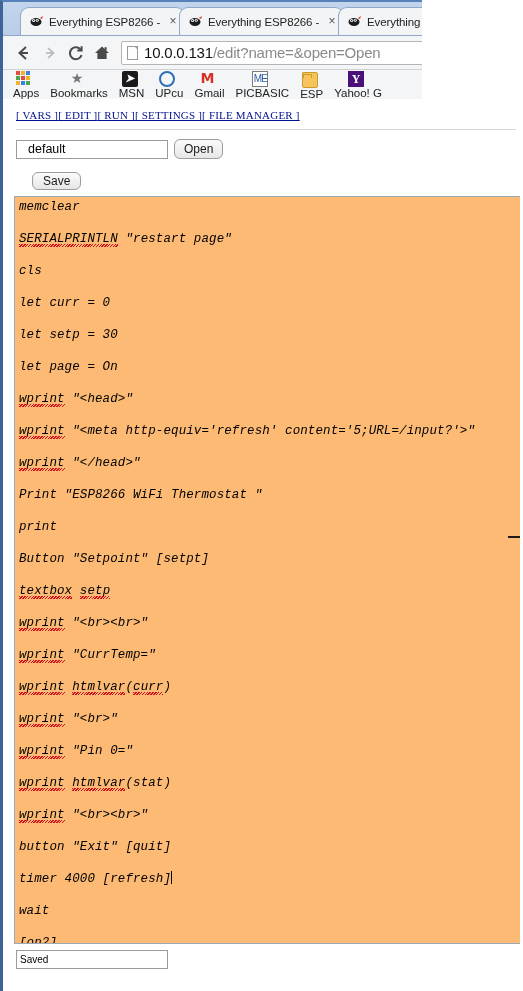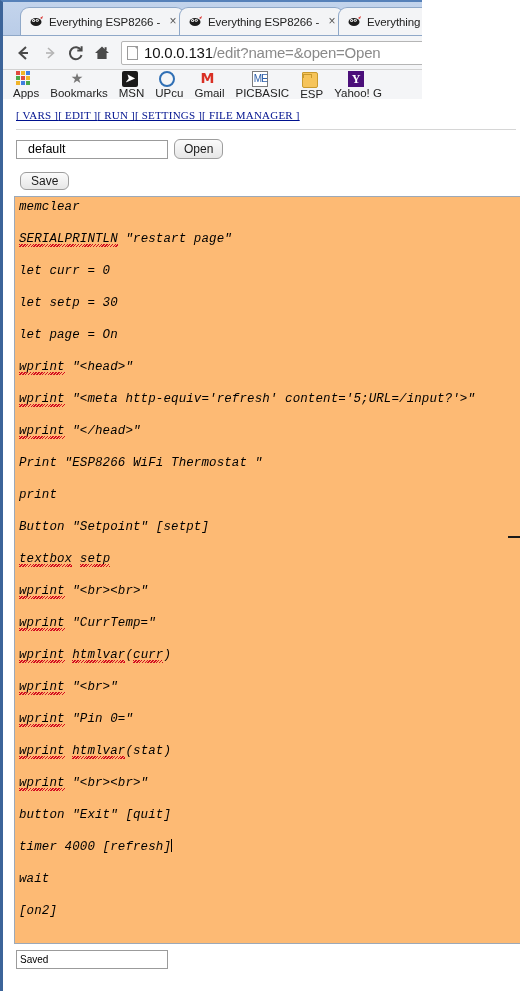--- a/index.html
+++ b/index.html
@@ -223,21 +223,21 @@
     font-family: "Liberation Sans", sans-serif;
     font-size: 12px;
     color: #1a1a1a;
     background: linear-gradient(#fbfbfb, #e6e6e6);
     border: 1px solid #9d9d9d;
     border-radius: 6px;
     padding: 2px 9px;
     margin-left: 6px;
     line-height: 14px;
   }
-  .btn.save { margin-left: 4px; padding: 1px 10px; margin-bottom: 6px; display: inline-block; text-align: center; }
+  .btn.save { margin-left: 16px; padding: 1px 10px; margin-bottom: 6px; display: inline-block; text-align: center; }
 
   
   .codewrap {
     position: relative;
     width: 508px;
     margin-left: -2px;
   }
   .code {
     width: 506px;
     height: 748px;
@@ -462,20 +462,21 @@
       <input class="txt-file" type="text" value="default" style="">
       <button class="btn">Open</button>
     </div>
 
     <button class="btn save">Save</button>
 
     <div class="codewrap">
       <div class="code">
         <pre id="code-lines"><span class="ln">memclear</span>
 <span class="ln"><span class="sp">SERIALPRINTLN</span> "restart page"</span>
+<span class="ln">cls</span>
 <span class="ln">let curr = 0</span>
 <span class="ln">let setp = 30</span>
 <span class="ln">let page = On</span>
 <span class="ln"><span class="sp">wprint</span> "&lt;head&gt;"</span>
 <span class="ln"><span class="sp">wprint</span> "&lt;meta http-equiv='refresh' content='5;URL=/input?'&gt;"</span>
 <span class="ln"><span class="sp">wprint</span> "&lt;/head&gt;"</span>
 <span class="ln">Print "ESP8266 WiFi Thermostat "</span>
 <span class="ln">print</span>
 <span class="ln">Button "Setpoint" [setpt]</span>
 <span class="ln"><span class="sp">textbox</span> <span class="sp">setp</span></span>

